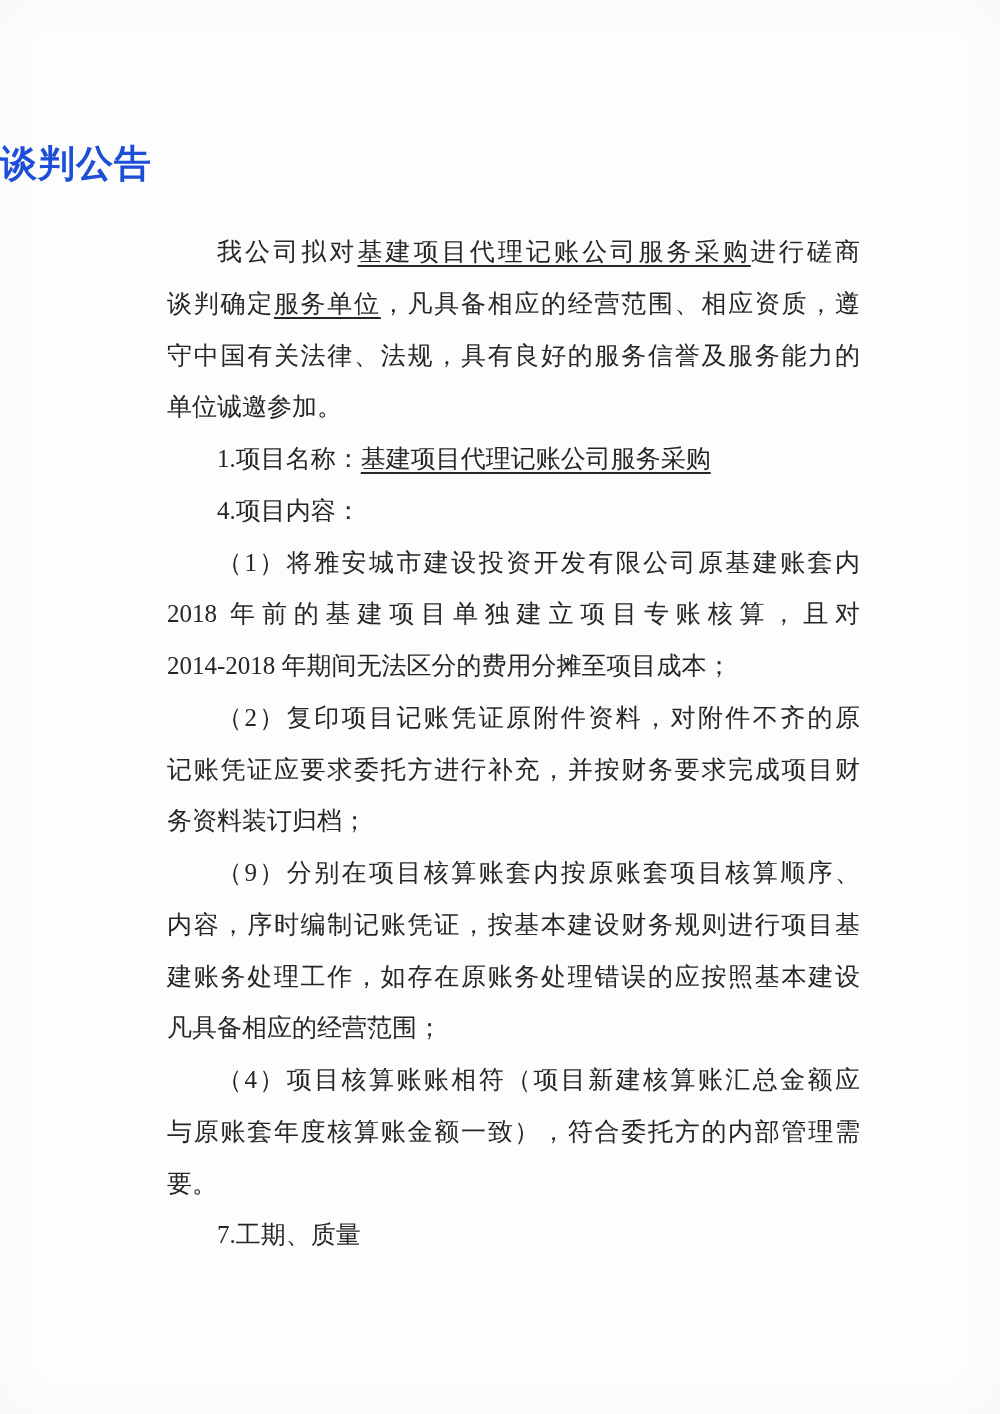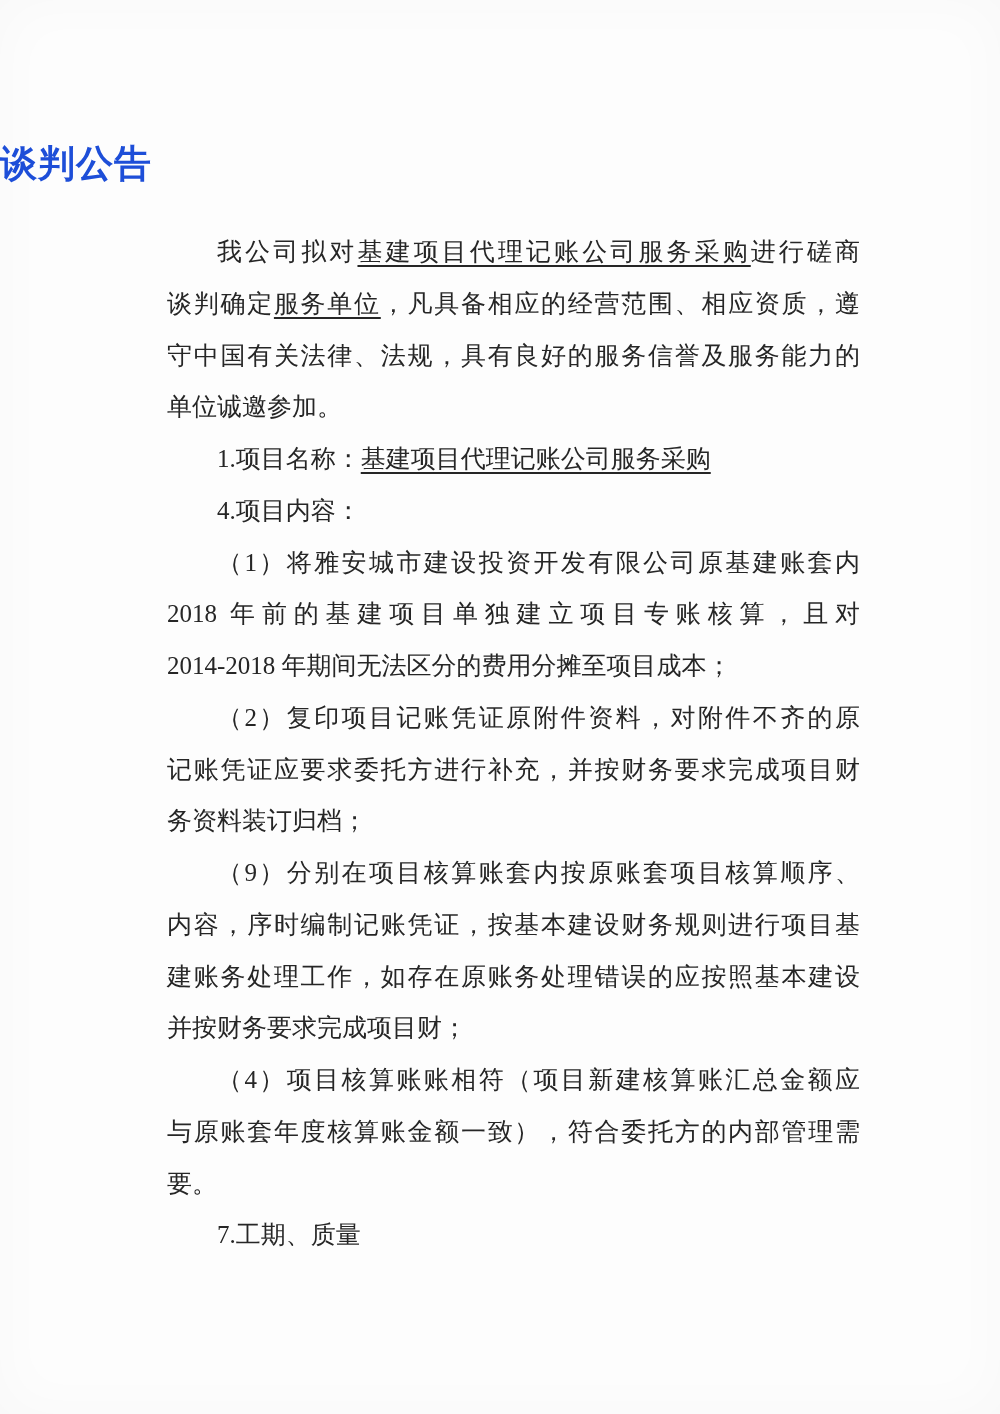--- a/index.html
+++ b/index.html
@@ -73,19 +73,19 @@
       <div class="ln ind"><span>4.项目内容：</span></div>
       <div class="ln fill ind"><span>（1）将雅安城市建设投资开发有限公司原基建账套内</span></div>
       <div class="ln fill"><span>2018 年前的基建项目单独建立项目专账核算，且对</span></div>
       <div class="ln"><span>2014-2018 年期间无法区分的费用分摊至项目成本；</span></div>
       <div class="ln fill ind"><span>（2）复印项目记账凭证原附件资料，对附件不齐的原</span></div>
       <div class="ln fill"><span>记账凭证应要求委托方进行补充，并按财务要求完成项目财</span></div>
       <div class="ln"><span>务资料装订归档；</span></div>
       <div class="ln fill ind"><span>（9）分别在项目核算账套内按原账套项目核算顺序、</span></div>
       <div class="ln fill"><span>内容，序时编制记账凭证，按基本建设财务规则进行项目基</span></div>
       <div class="ln fill"><span>建账务处理工作，如存在原账务处理错误的应按照基本建设</span></div>
-      <div class="ln"><span>并按财务要求完成项目财；</span></div>
+      <div class="ln"><span>凡具备相应的经营范围；</span></div>
       <div class="ln fill ind"><span>（4）项目核算账账相符（项目新建核算账汇总金额应</span></div>
       <div class="ln fill"><span>与原账套年度核算账金额一致），符合委托方的内部管理需</span></div>
       <div class="ln"><span>要。</span></div>
       <div class="ln ind"><span>7.工期、质量</span></div>
     </div>
 </div>
 
 </body></html>

